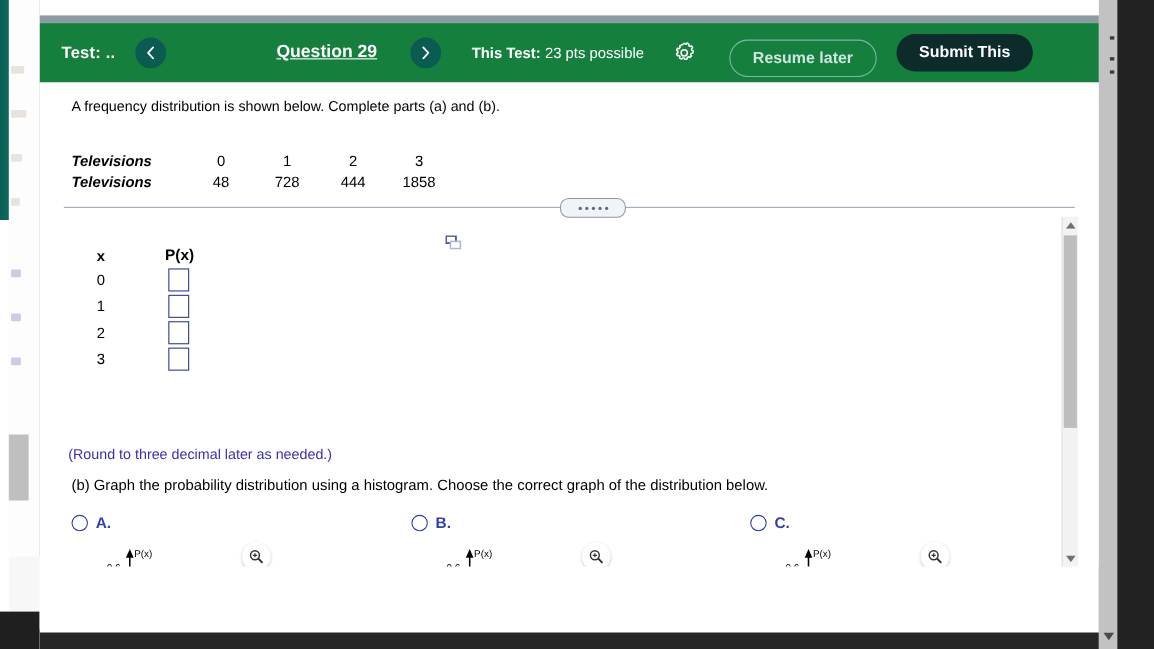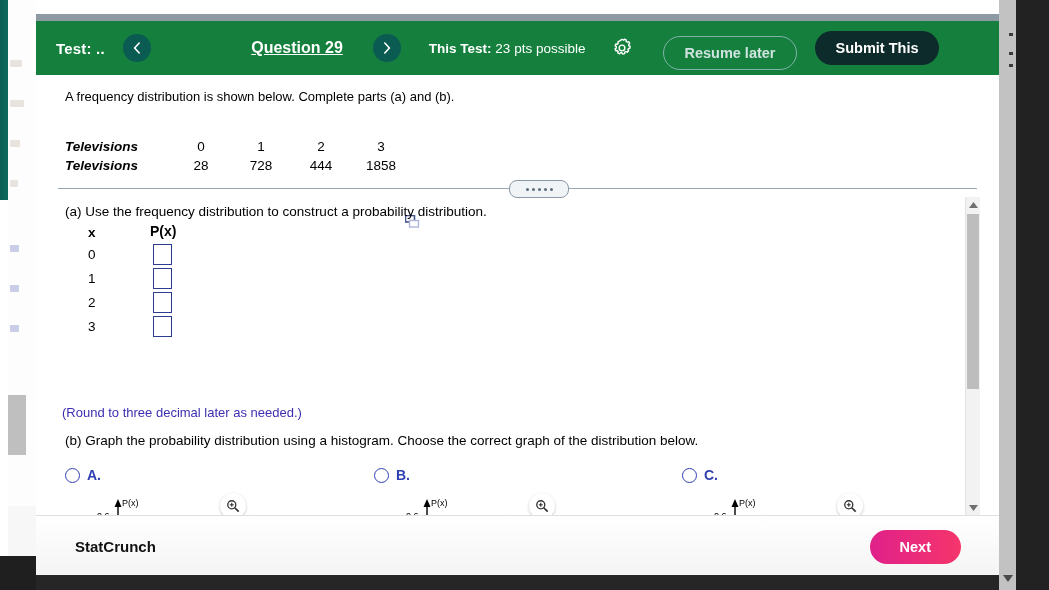--- a/index.html
+++ b/index.html
@@ -273,21 +273,21 @@
         <tbody>
             <tr>
           <th class="c0">Televisions</th>
           <td class="cd">0</td>
           <td class="cd">1</td>
           <td class="cd">2</td>
           <td class="cd">3</td>
         </tr>
         <tr>
           <th class="c0">Televisions</th>
-          <td class="cd">28</td>
+          <td class="cd">48</td>
           <td class="cd">728</td>
           <td class="cd">444</td>
           <td class="cd">1858</td>
         </tr>
       </tbody>
         </table>
 
       <div class="copy-icon">
         <svg width="15" height="13" viewBox="0 0 15 13">
           <rect x="0.5" y="0.5" width="9" height="6.5" fill="#ffffff" stroke="#45548f" stroke-width="1.6"></rect>
@@ -299,21 +299,20 @@
       <div class="drag-handle">
         <i></i>
         <i></i>
         <i></i>
         <i></i>
         <i></i>
       </div>
 
       <div class="scrollregion">
 
-        <div class="parta">(a) Use the frequency distribution to construct a probability distribution.</div>
 
         <div class="px-table">
           <div class="px-head-x">x</div>
           <div class="px-head-p">P(x)</div>
 
           <div class="px-row-label" style="top:22px">0</div>
           <div class="px-input" style="top:19px"></div>
 
           <div class="px-row-label" style="top:46px">1</div>
           <div class="px-input" style="top:43px"></div>
@@ -456,24 +455,20 @@
         <div class="sb-thumb"></div>
         <div class="sb-arrow down">
           <svg width="9" height="6" viewBox="0 0 9 6">
               <polygon points="0,0 9,0 4.5,6" fill="#707070"></polygon>
             </svg>
         </div>
       </div>
 
     </div>
 
-    <div class="footer">
-      <div class="statcrunch">StatCrunch</div>
-      <button class="btn-next">Next</button>
-    </div>
     <div class="win-bottomdark"></div>
   </div>
 
   <div class="outer-sb">
     <div class="outer-sb-arrow">
       <svg width="10" height="7" viewBox="0 0 10 7">
           <polygon points="0,0 10,0 5,7" fill="#4a4a4a"></polygon>
         </svg>
     </div>
   </div>

